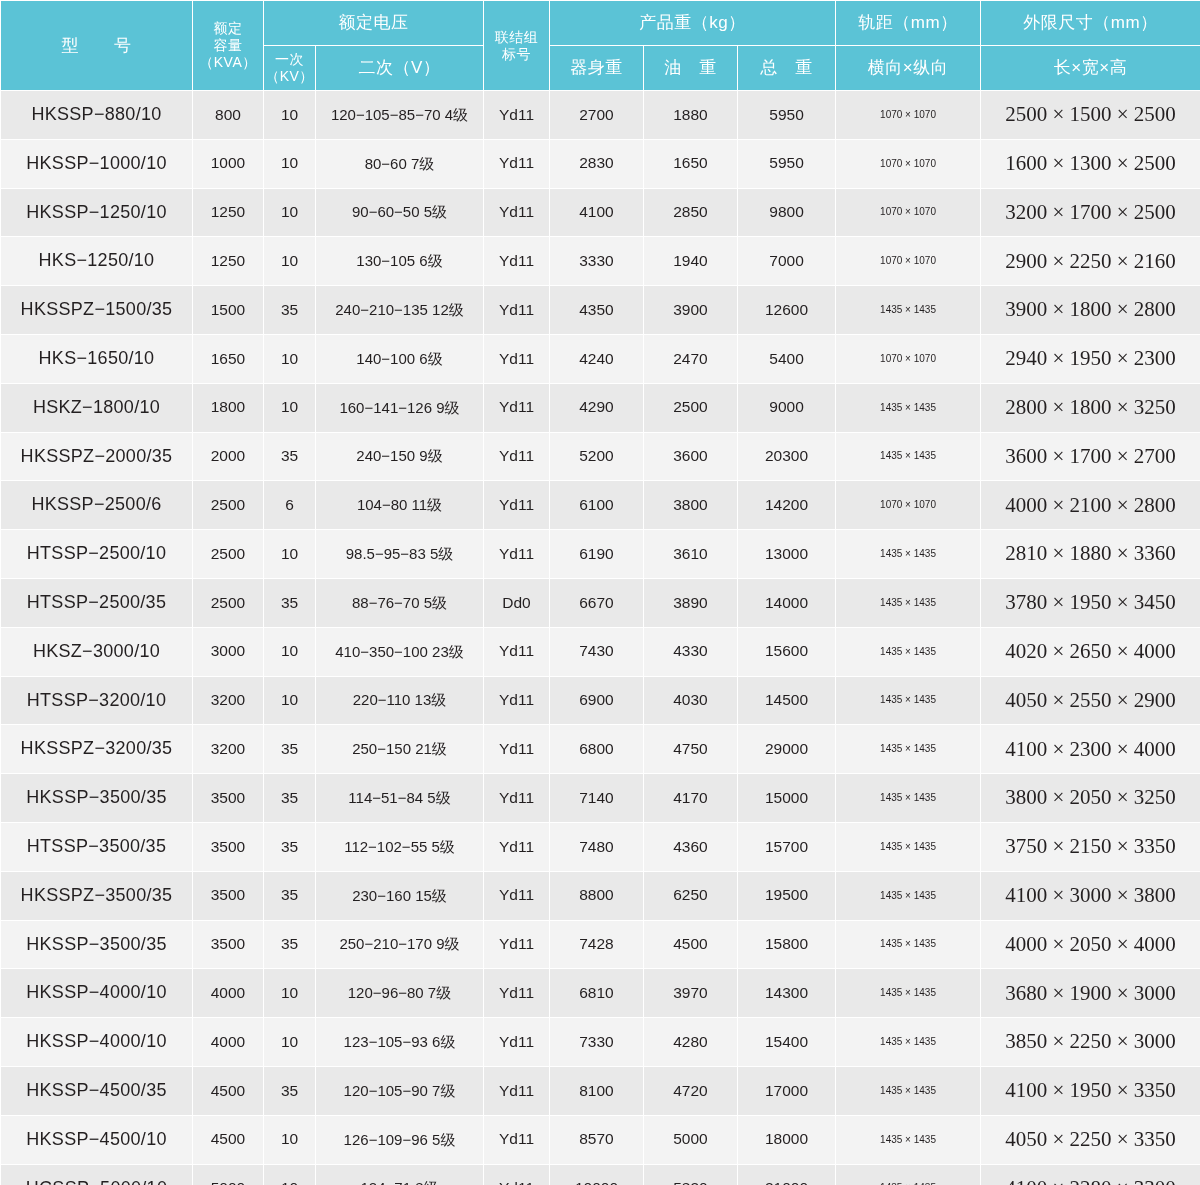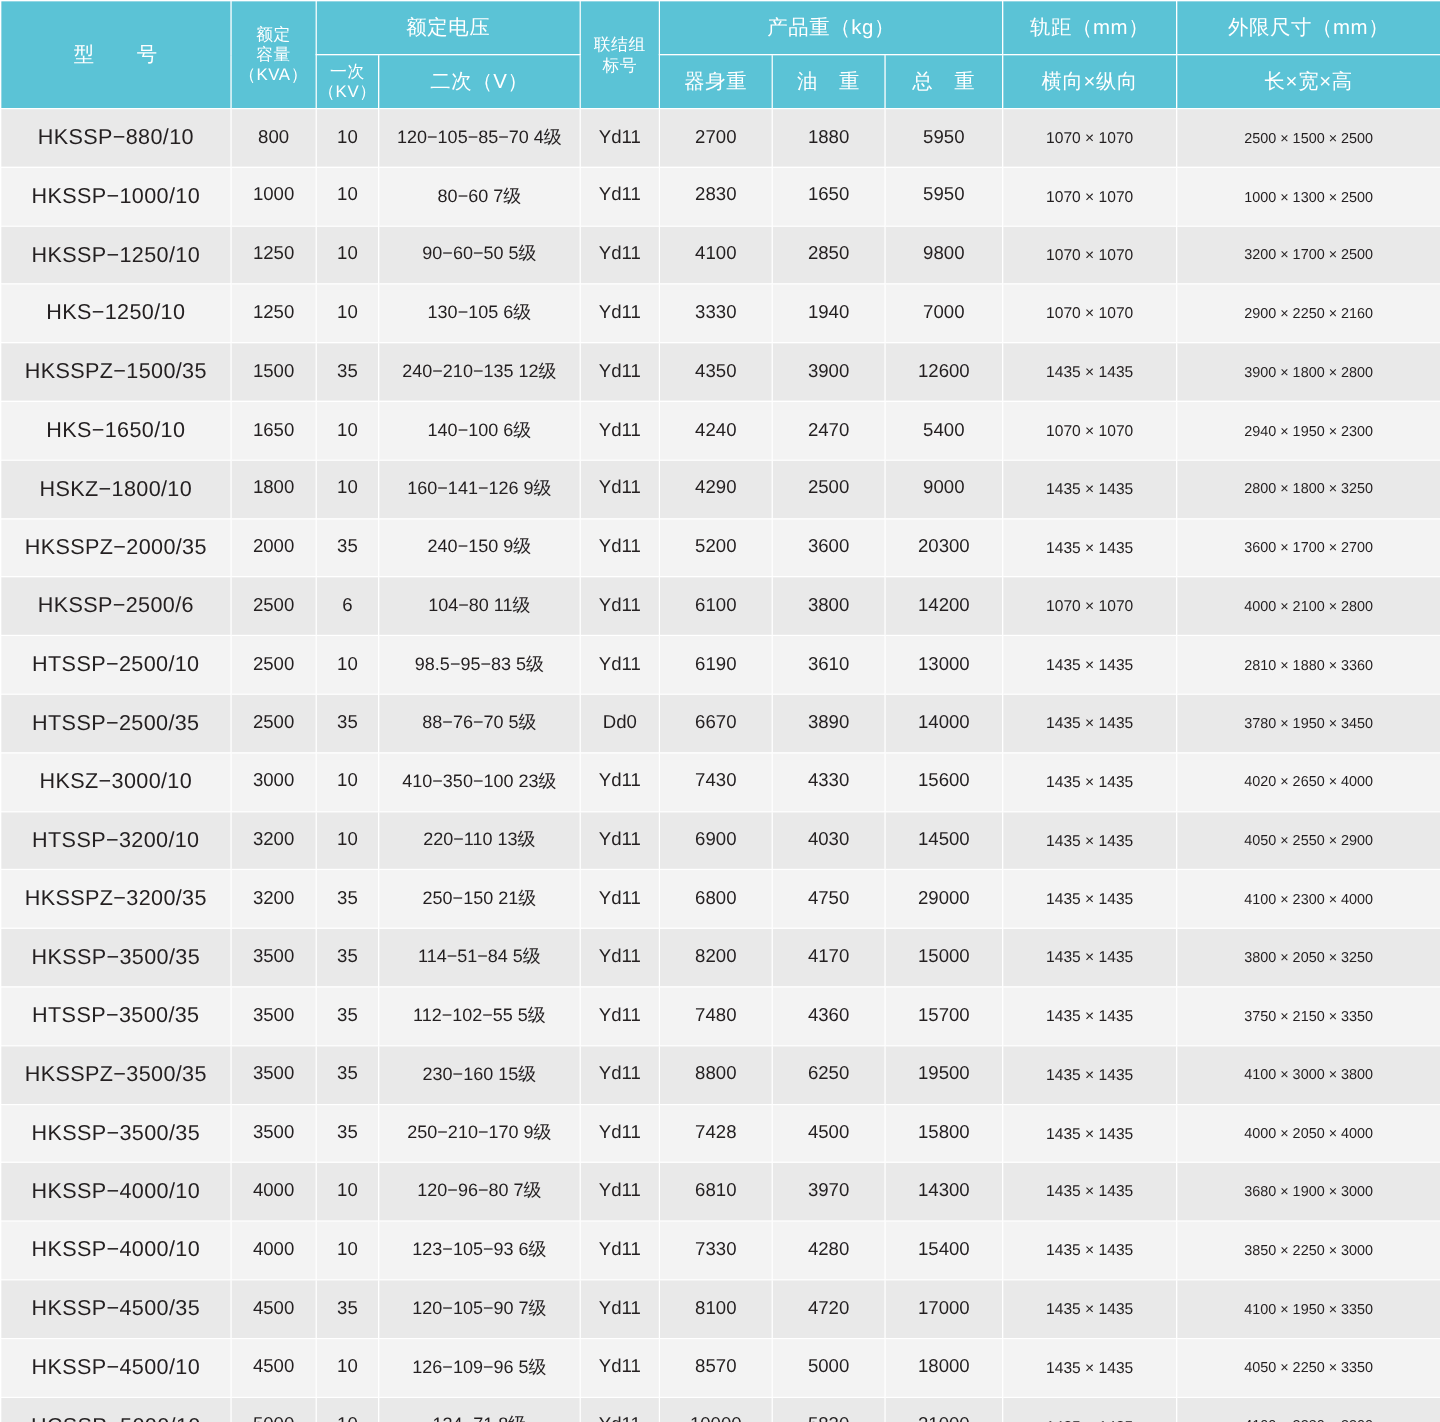--- a/index.html
+++ b/index.html
@@ -47,22 +47,22 @@
     font-size: 15.5px;
     height: 47.8px;
     line-height: 1.2;
     white-space: nowrap;
   }
   tbody tr.odd td { background: #e9e9e9; }
   tbody tr.even td { background: #f3f3f3; }
 
   td.model { font-size: 18px; letter-spacing: 0.3px; }
   td.volt2 { font-size: 15px; }
-  td.dims { font-size: 12px; }
-  td.gauge { font-size: 13px; }
+  td.dims { font-size: 21px; font-family: Liberation Serif, serif; }
+  td.gauge { font-size: 10px; }
 
   
   col.c-model   { width: 192px; }
   col.c-kva     { width: 71px; }
   col.c-kv      { width: 52px; }
   col.c-v       { width: 168px; }
   col.c-group   { width: 66px; }
   col.c-body    { width: 94px; }
   col.c-oil     { width: 94px; }
   col.c-total   { width: 98px; }
@@ -131,21 +131,21 @@
       <tr class="even">
         <td class="model">HKSSP−1000/10</td>
         <td class="kva">1000</td>
         <td class="kv">10</td>
         <td class="volt2">80−60 7级</td>
         <td class="group">Yd11</td>
         <td class="body">2830</td>
         <td class="oil">1650</td>
         <td class="total">5950</td>
         <td class="gauge">1070 × 1070</td>
-        <td class="dims">1000 × 1300 × 2500</td>
+        <td class="dims">1600 × 1300 × 2500</td>
       </tr>
       <tr class="odd">
         <td class="model">HKSSP−1250/10</td>
         <td class="kva">1250</td>
         <td class="kv">10</td>
         <td class="volt2">90−60−50 5级</td>
         <td class="group">Yd11</td>
         <td class="body">4100</td>
         <td class="oil">2850</td>
         <td class="total">9800</td>
@@ -283,21 +283,21 @@
         <td class="total">29000</td>
         <td class="gauge">1435 × 1435</td>
         <td class="dims">4100 × 2300 × 4000</td>
       </tr>
       <tr class="odd">
         <td class="model">HKSSP−3500/35</td>
         <td class="kva">3500</td>
         <td class="kv">35</td>
         <td class="volt2">114−51−84 5级</td>
         <td class="group">Yd11</td>
-        <td class="body">8200</td>
+        <td class="body">7140</td>
         <td class="oil">4170</td>
         <td class="total">15000</td>
         <td class="gauge">1435 × 1435</td>
         <td class="dims">3800 × 2050 × 3250</td>
       </tr>
       <tr class="even">
         <td class="model">HTSSP−3500/35</td>
         <td class="kva">3500</td>
         <td class="kv">35</td>
         <td class="volt2">112−102−55 5级</td>

